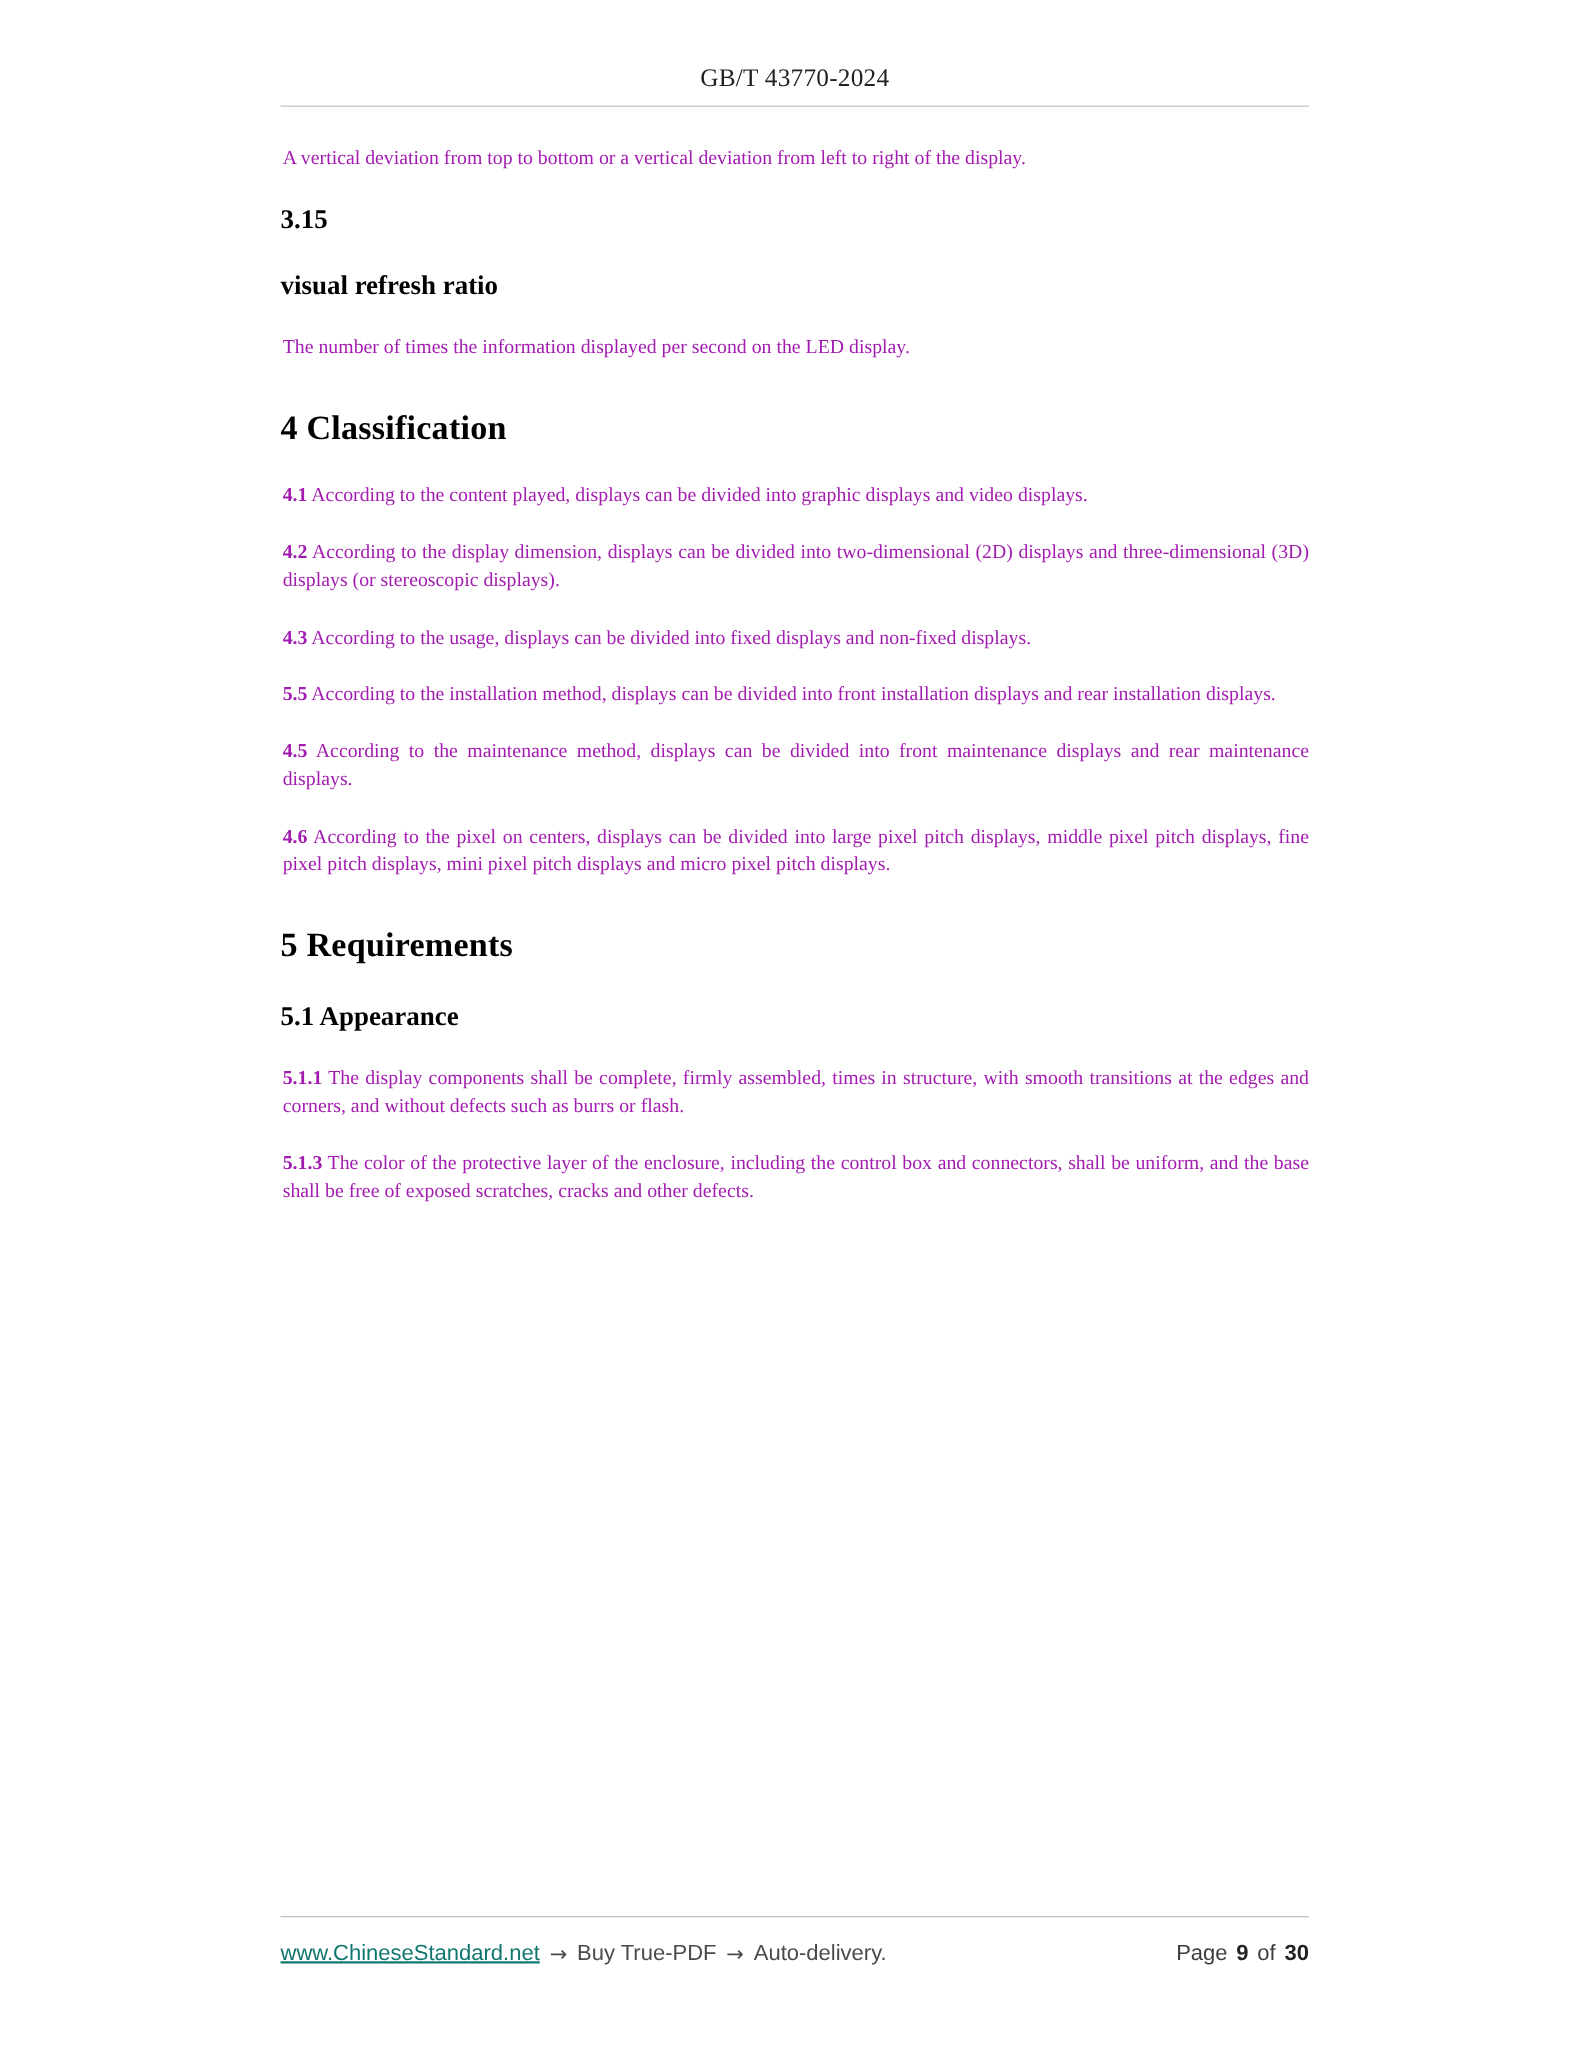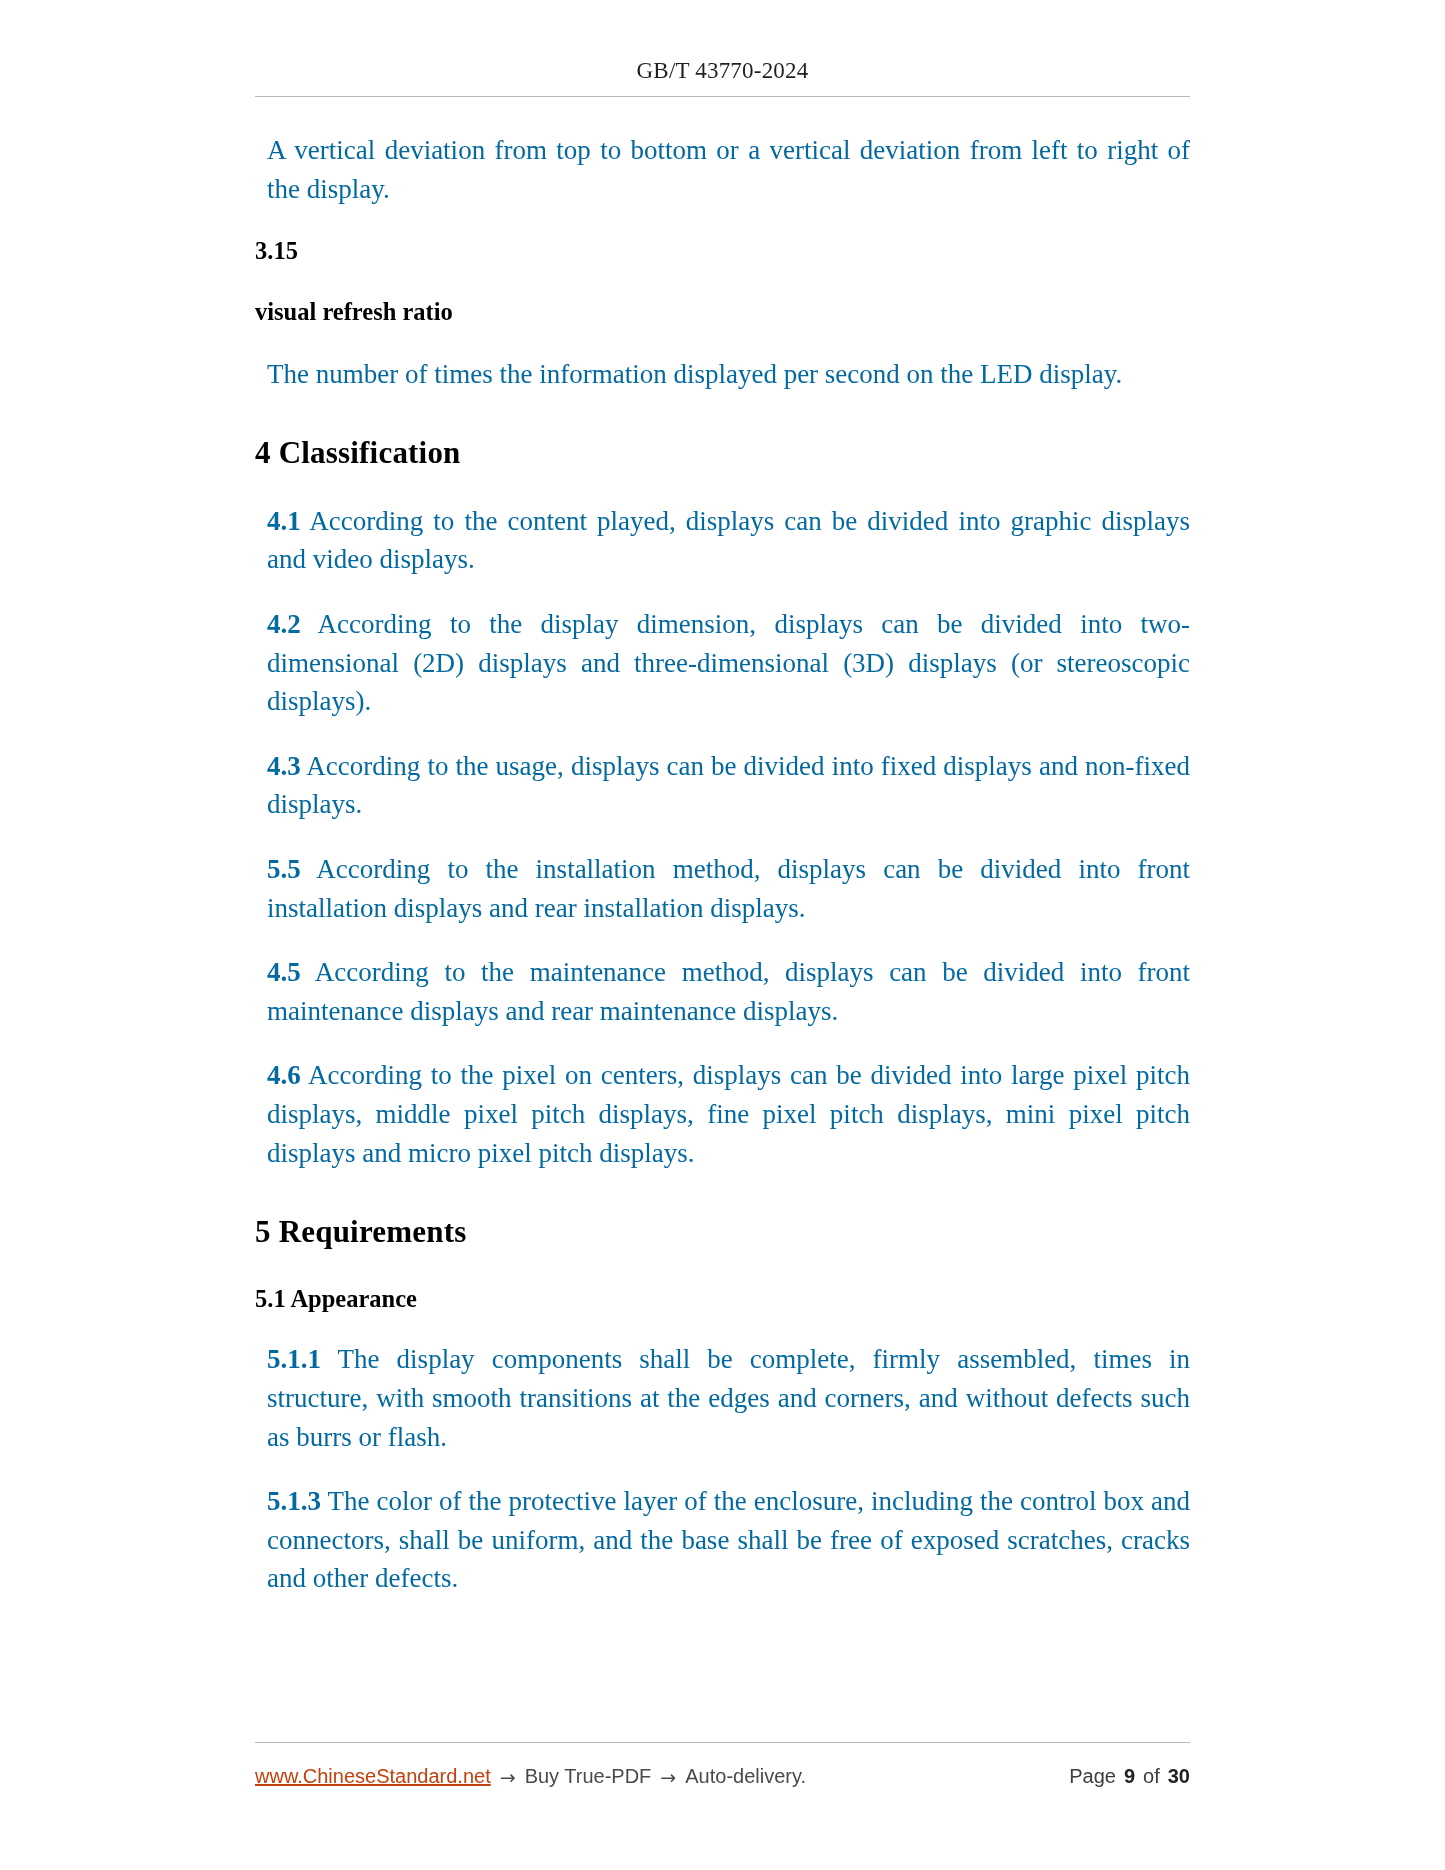--- a/index.html
+++ b/index.html
@@ -30,26 +30,26 @@
   .header-title {
     font-family: "Liberation Serif", serif;
     font-size: 23px;
     color: #231f20;
     letter-spacing: 0.2px;
   }
   .content {
     padding-top: 34px;
   }
   p.para {
-    font-size: 27px;
+    font-size: 18px;
     line-height: 1.43;
-    margin: 0 0 26px 12px;
+    margin: 0 0 26px 2px;
     text-align: justify;
     text-justify: inter-word;
-    color: #0369a1;
+    color: #a21caf;
   }
   .bold {
     font-weight: bold;
   }
   .term-num {
     font-size: 24.5px;
     font-weight: bold;
     margin: 0 0 26px 0;
     line-height: 1.4;
   }
@@ -85,21 +85,21 @@
     font-size: 20px;
     color: #4a4a4a;
   }
   .footer-left {
     display: flex;
     align-items: center;
     gap: 9px;
     white-space: nowrap;
   }
   .footer-link {
-    color: #c2410c;
+    color: #0f766e;
     text-decoration: underline;
   }
   .arrow {
     font-family: "DejaVu Sans", sans-serif;
     font-size: 19px;
     color: #4a4a4a;
   }
   .footer-right {
     margin-left: auto;
     display: flex;

